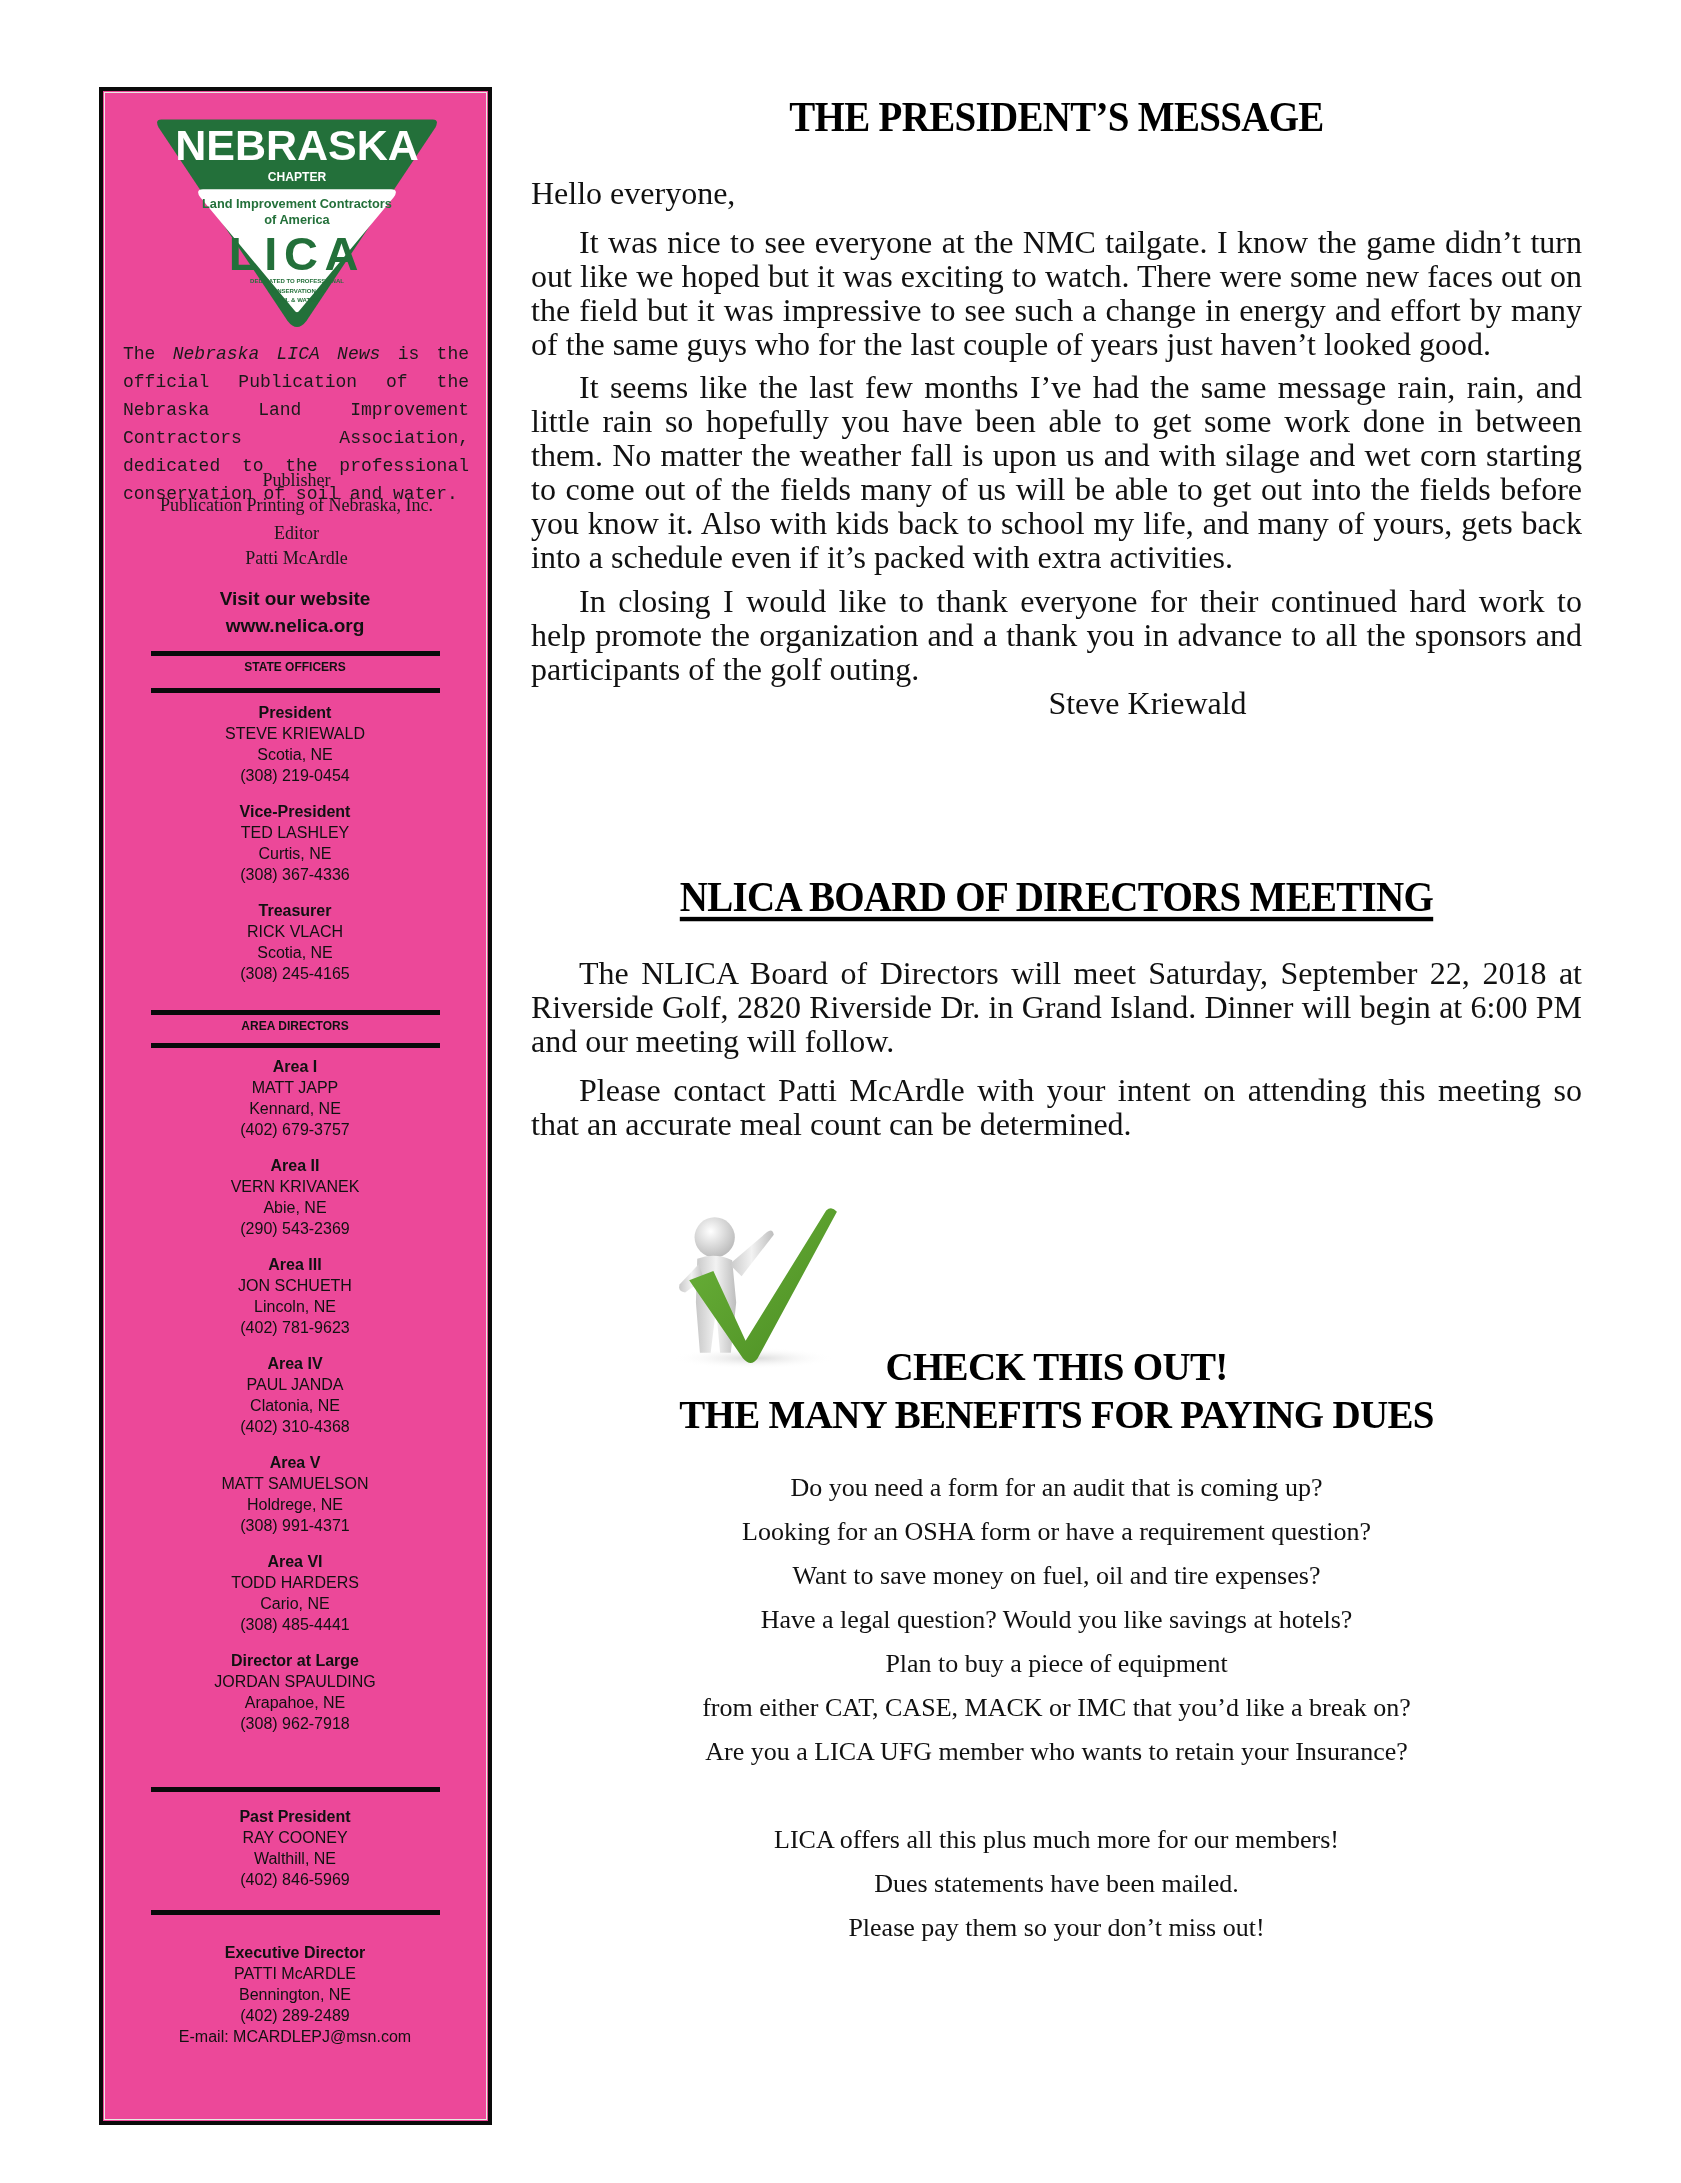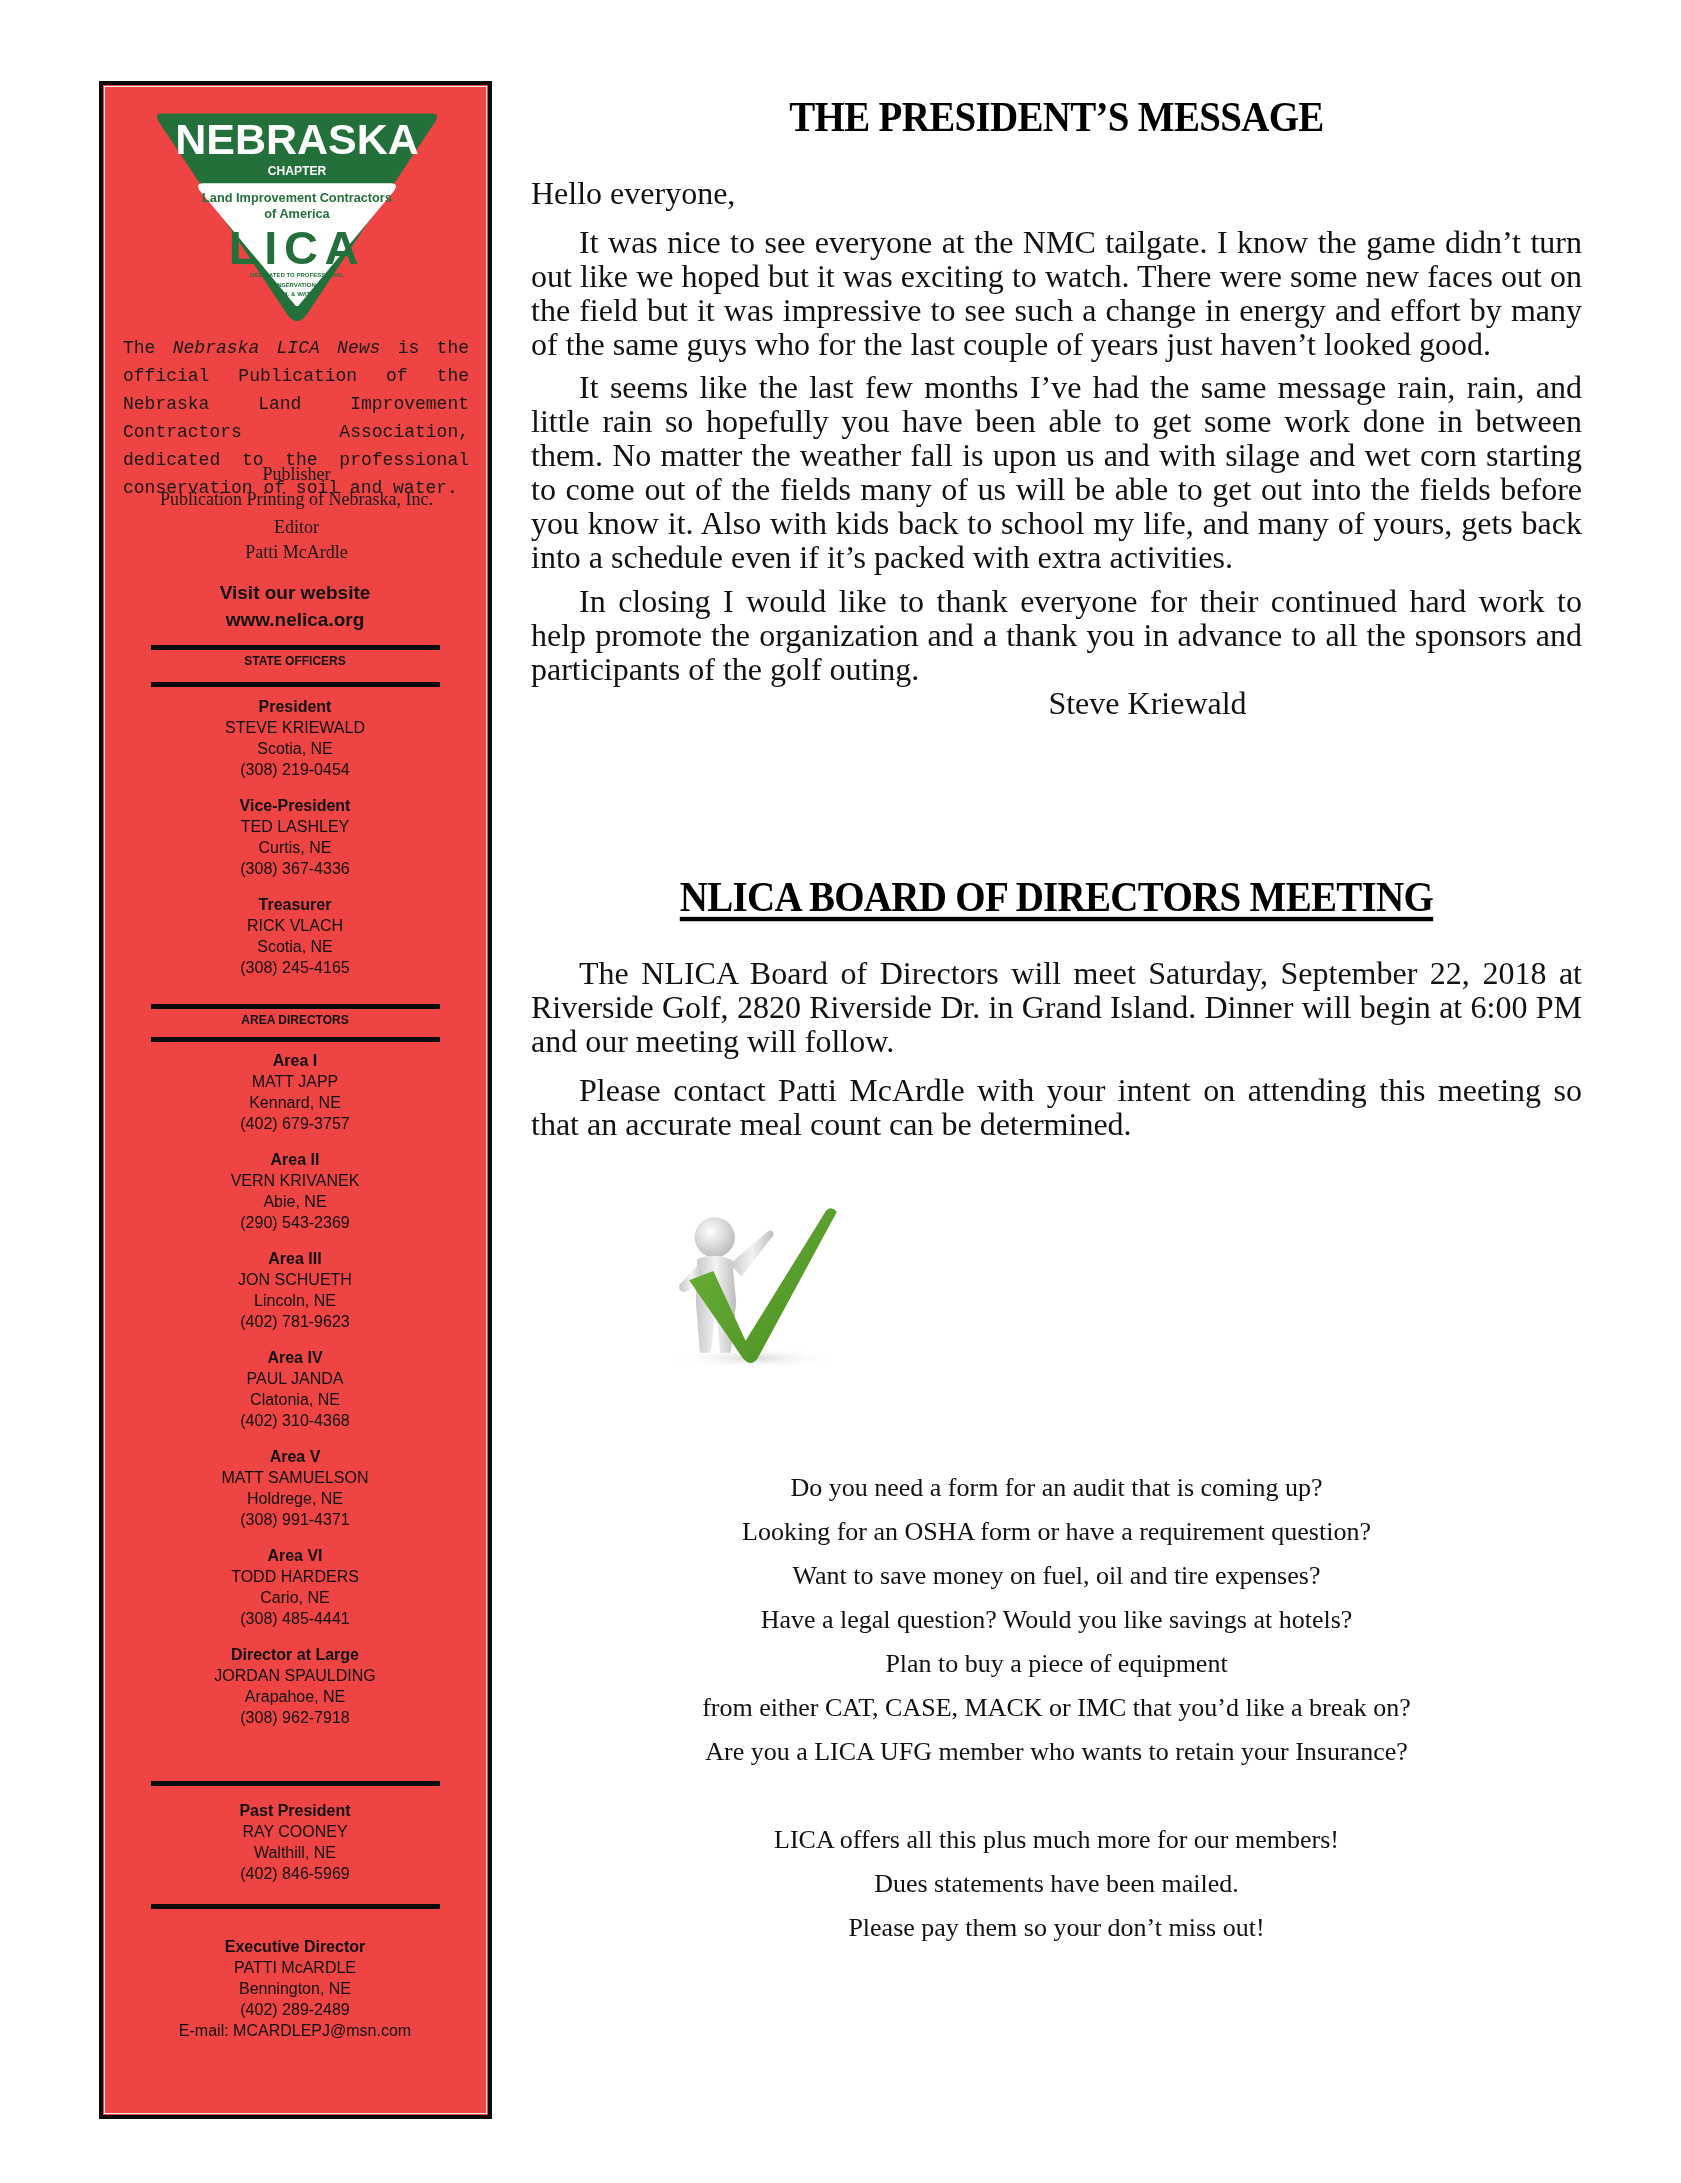--- a/index.html
+++ b/index.html
@@ -1,22 +1,22 @@
 <!DOCTYPE html>
 <html style="font-size:10.8px"><head>
   <meta charset="utf-8">
   <style>
     * { box-sizing: border-box; margin: 0; padding: 0; }
     html, body { width: 1682px; height: 2183px; background: #ffffff; overflow: hidden; }
     body { position: relative; font-family: "Liberation Serif", serif; color: #111; }
 
     
     .sidebar {
-      position: absolute; left: 99px; top: 81px; width: 393px; height: 2038px;
-      background: #ef4444; border: 4.7px solid #0a0a0a;
+      position: absolute; left: 99px; top: 87px; width: 393px; height: 2038px;
+      background: #ec4899; border: 4.7px solid #0a0a0a;
       outline: 1.3px solid #e6ece2; outline-offset: -6.7px;
     }
     .logo { position: absolute; left: 46px; top: 23px; width: 296px; height: 215px; }
     .logo svg { width: 100%; height: 100%; display: block; }
 
     .blurb {
       position: absolute; left: 20px; top: 249px; width: 346px;
       font-family: Liberation Mono, monospace; font-size: 18px; line-height: 28px;
       text-align: justify; text-align-last: left; color: #1a1a1a;
     }
@@ -239,20 +239,24 @@
       </defs>
       <ellipse cx="130" cy="258" rx="120" ry="16" fill="url(#gShadow)"></ellipse>
       <circle cx="72" cy="78" r="30" fill="url(#gHead)"></circle>
       <path d="M46 110 Q72 100 98 112 L104 175 L96 250 L80 250 L74 185 L66 250 L50 250 L44 175 Z" fill="url(#gBody)"></path>
       <path d="M94 118 L150 70 Q158 64 160 74 L112 136 Z" fill="url(#gBody)"></path>
       <path d="M48 118 L20 148 Q16 158 28 160 L56 140 Z" fill="url(#gBody)"></path>
       <path d="M34 142 L70 128 L118 232 L238 38 Q246 30 254 40 L136 258 Q126 272 114 258 Z" fill="url(#gCheck)"></path>
     </svg>
   </div>
 
+  <div class="h2" style="top:1343px">
+    <div>CHECK THIS OUT!</div>
+    <div>THE MANY BENEFITS FOR PAYING DUES</div>
+  </div>
 
   <div class="benefits">
     <div>Do you need a form for an audit that is coming up?</div>
     <div>Looking for an OSHA form or have a requirement question?</div>
     <div>Want to save money on fuel, oil and tire expenses?</div>
     <div>Have a legal question? Would you like savings at hotels?</div>
     <div>Plan to buy a piece of equipment</div>
     <div>from either CAT, CASE, MACK or IMC that you’d like a break on?</div>
     <div>Are you a LICA UFG member who wants to retain your Insurance?</div>
     <div class="spacer"></div>

